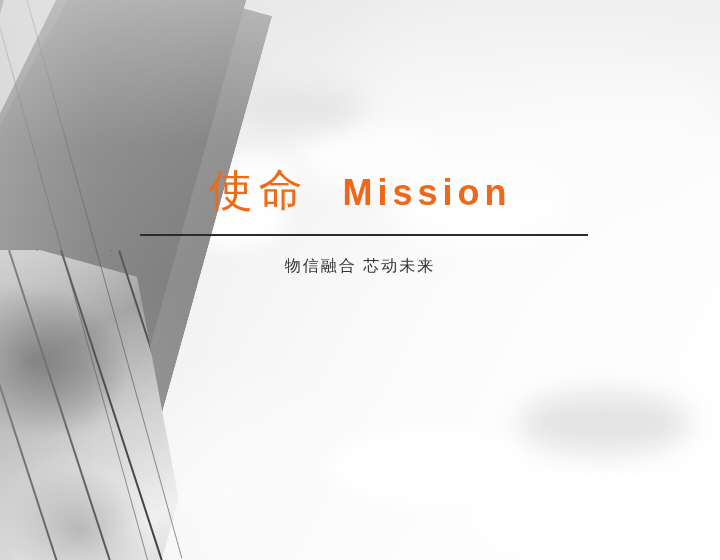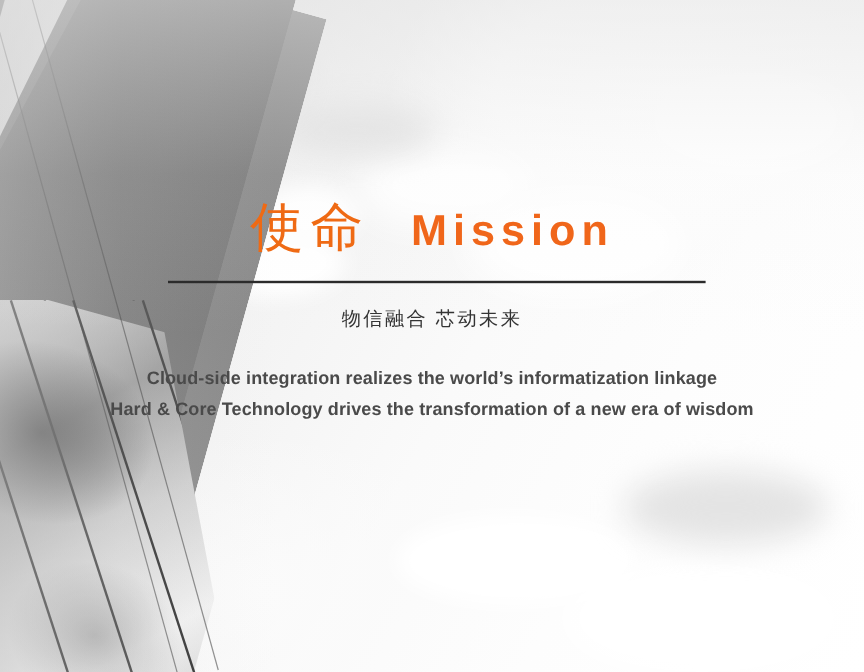--- a/index.html
+++ b/index.html
@@ -244,19 +244,15 @@
 
     <div class="title-row">
       <span class="title-cn">使命</span>
       <span class="title-en">Mission</span>
     </div>
 
     <div class="divider"></div>
 
     <div class="subtitle-cn">物信融合 芯动未来</div>
 
-    <div class="desc">
-      <div>Cloud-side integration realizes the world’s informatization linkage</div>
-      <div>Hard &amp; Core Technology drives the transformation of a new era of wisdom</div>
-    </div>
 
   </div>
 </div>
 
 </body></html>

